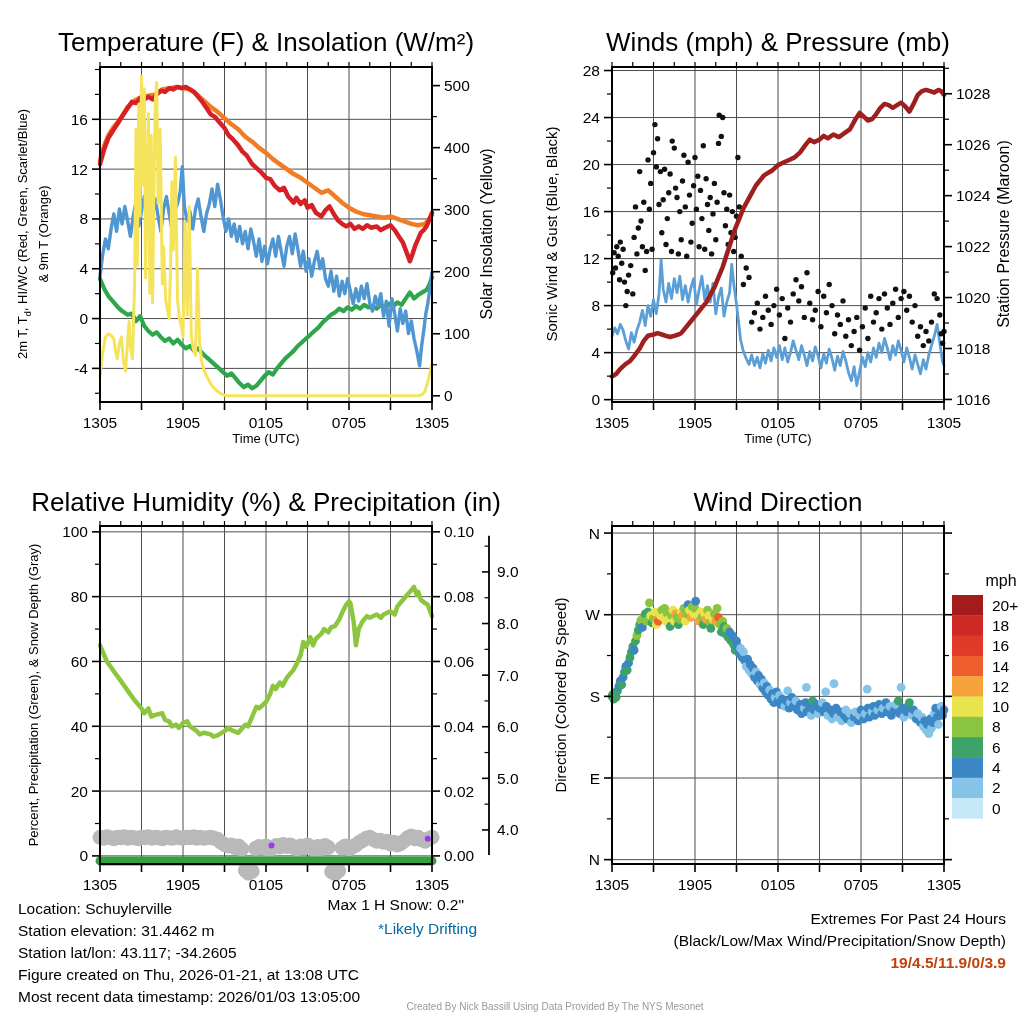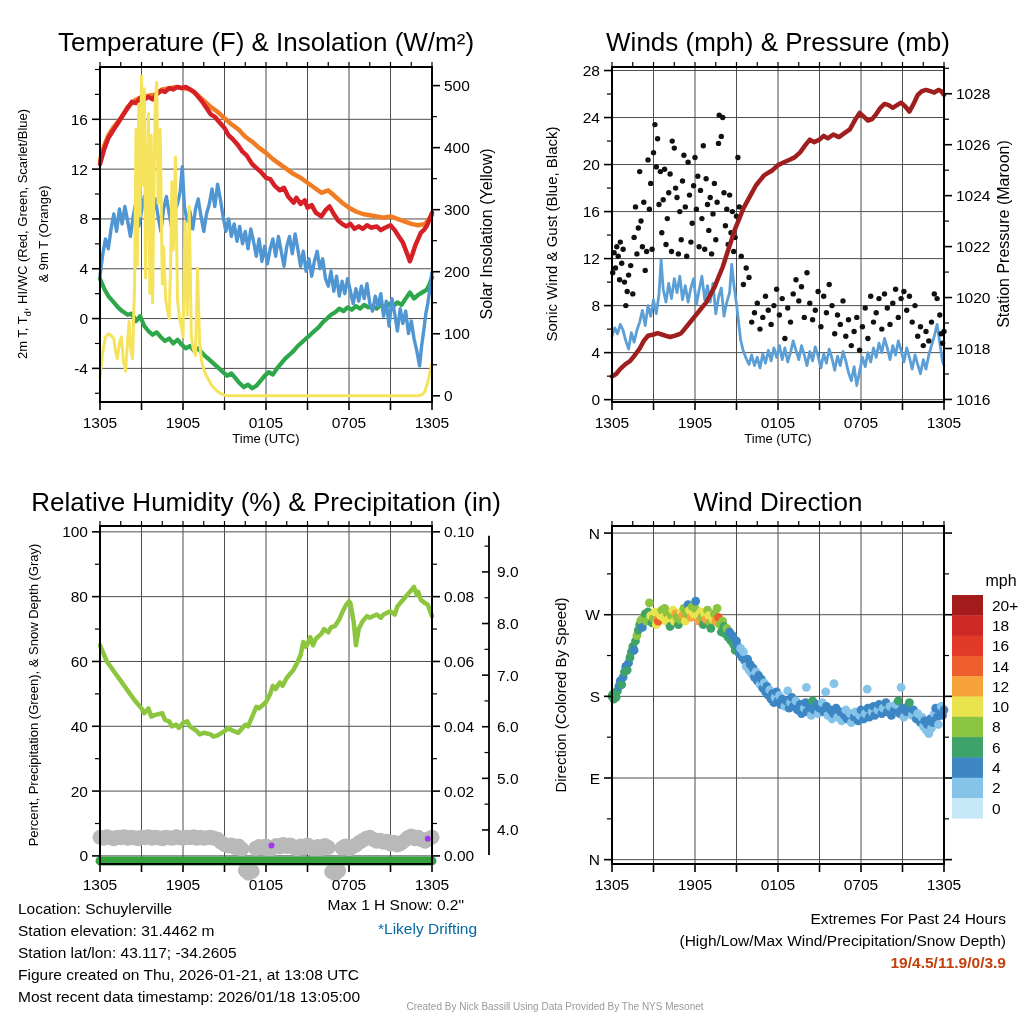--- a/index.html
+++ b/index.html
@@ -925,20 +925,20 @@
 
   <div class="mph" style="left:1001px;top:572px">mph</div>
 
   <div class="foot" style="left:240px;top:896px;width:224px;text-align:right">Max 1 H Snow: 0.2"</div>
   <div class="foot" style="left: 378px; top: 920px; color: #0369a1;" id="drifting">*Likely Drifting</div>
 
   <div class="foot" style="left:18px;top:900px">Location: Schuylerville</div>
   <div class="foot" style="left:18px;top:922px">Station elevation: 31.4462 m</div>
   <div class="foot" style="left:18px;top:944px">Station lat/lon: 43.117; -34.2605</div>
   <div class="foot" style="left:18px;top:966px">Figure created on Thu, 2026-01-21, at 13:08 UTC</div>
-  <div class="foot" style="left:18px;top:988px">Most recent data timestamp: 2026/01/18 13:05:00</div>
+  <div class="foot" style="left:18px;top:988px">Most recent data timestamp: 2026/01/03 13:05:00</div>
 
   <div class="foot fr" style="top:910px">Extremes For Past 24 Hours</div>
-  <div class="foot fr" style="top:932px">(High/Low/Max Wind/Precipitation/Snow Depth)</div>
+  <div class="foot fr" style="top:932px">(Black/Low/Max Wind/Precipitation/Snow Depth)</div>
   <div class="foot fr red" style="top: 954px; color: #c2410c;" id="extvals">19/4.5/11.9/0/3.9</div>
 
   <div class="credit" style="left: 512px; top: 1001px; color: rgb(154, 154, 154);" id="credit">Created By Nick Bassill Using Data Provided By The NYS Mesonet</div>
 </div>
 
 </body></html>

